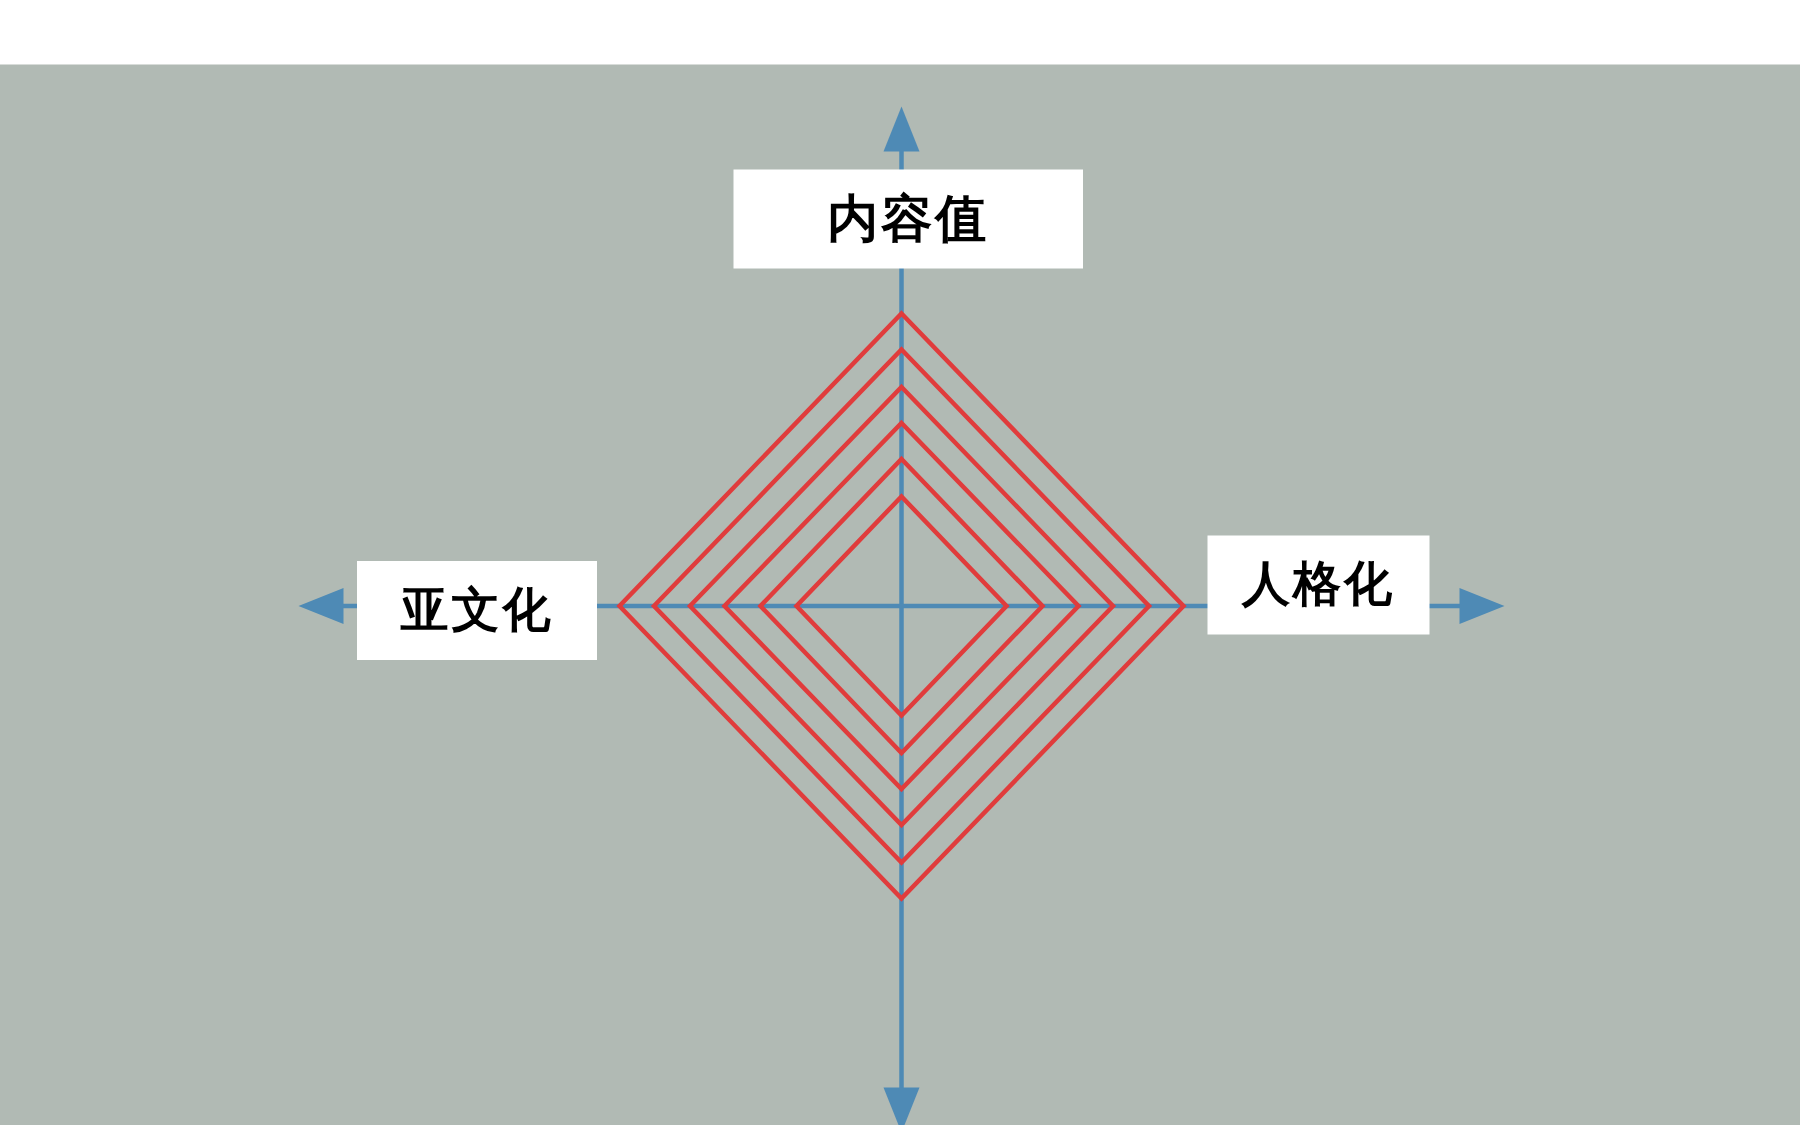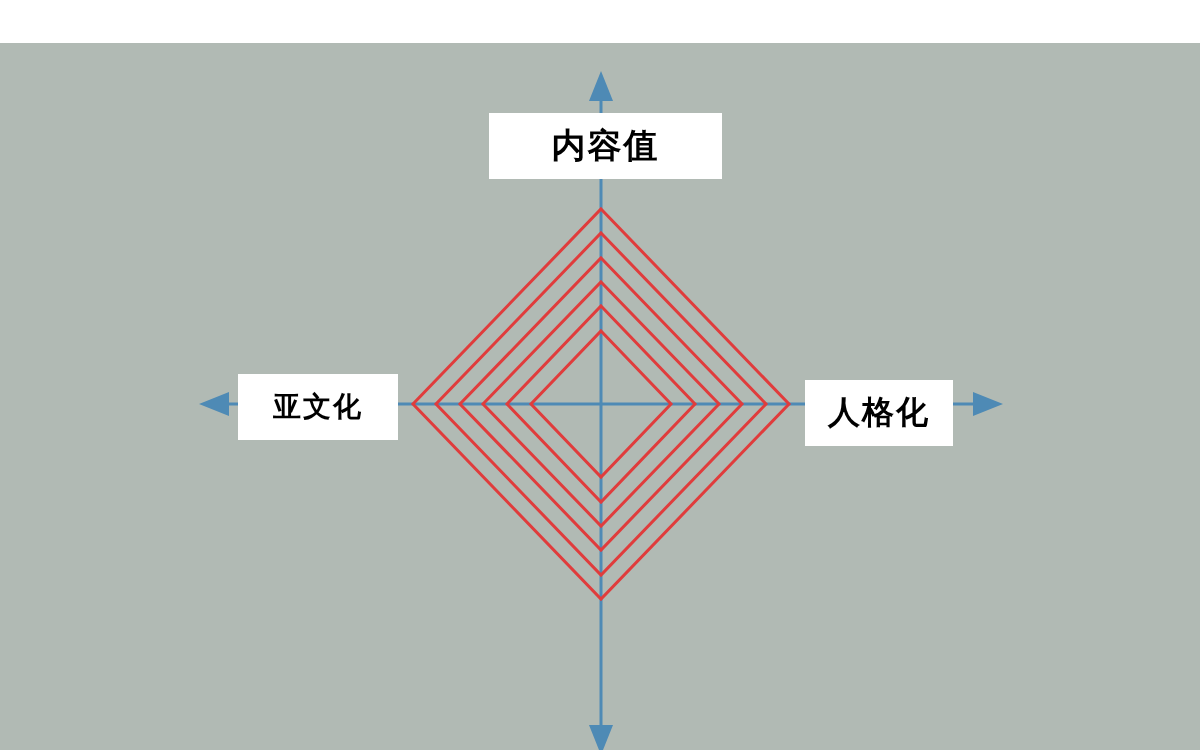--- a/index.html
+++ b/index.html
@@ -51,25 +51,25 @@
     top: 587px;
     width: 233px;
     height: 66px;
     font-size: 34px;
   }
   #label-left {
     left: 238px;
     top: 331px;
     width: 160px;
     height: 66px;
-    font-size: 28px;
+    font-size: 32px;
   }
   #label-right {
     left: 805px;
-    top: 337px;
+    top: 314px;
     width: 148px;
     height: 66px;
     font-size: 32px;
   }
 </style>
 </head>
 <body>
 
 <div id="canvas">
 

